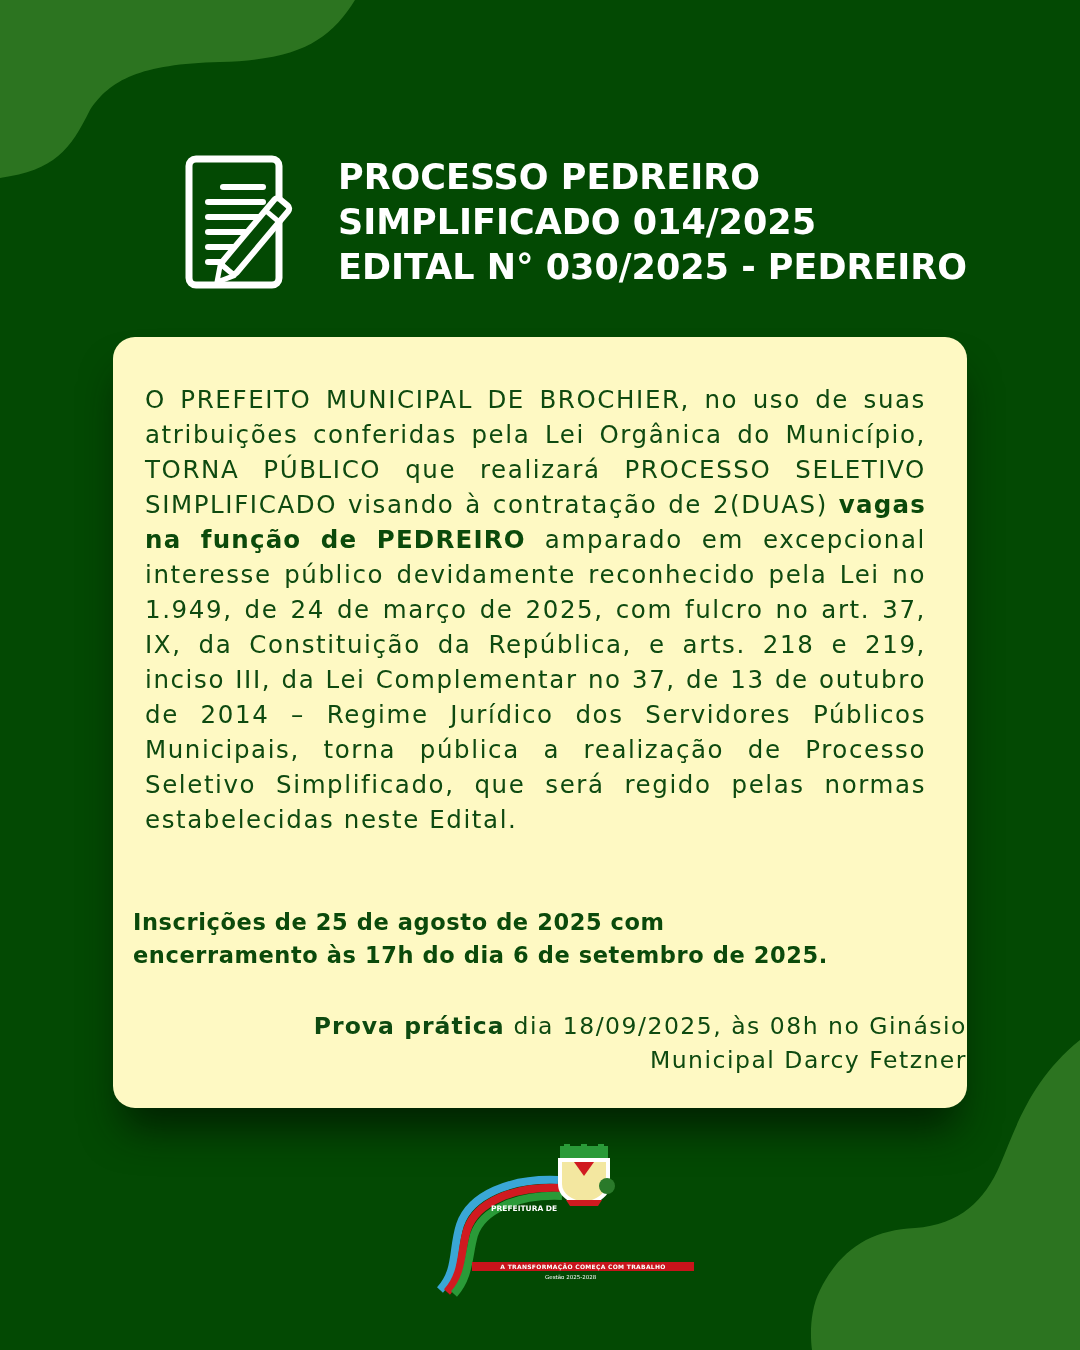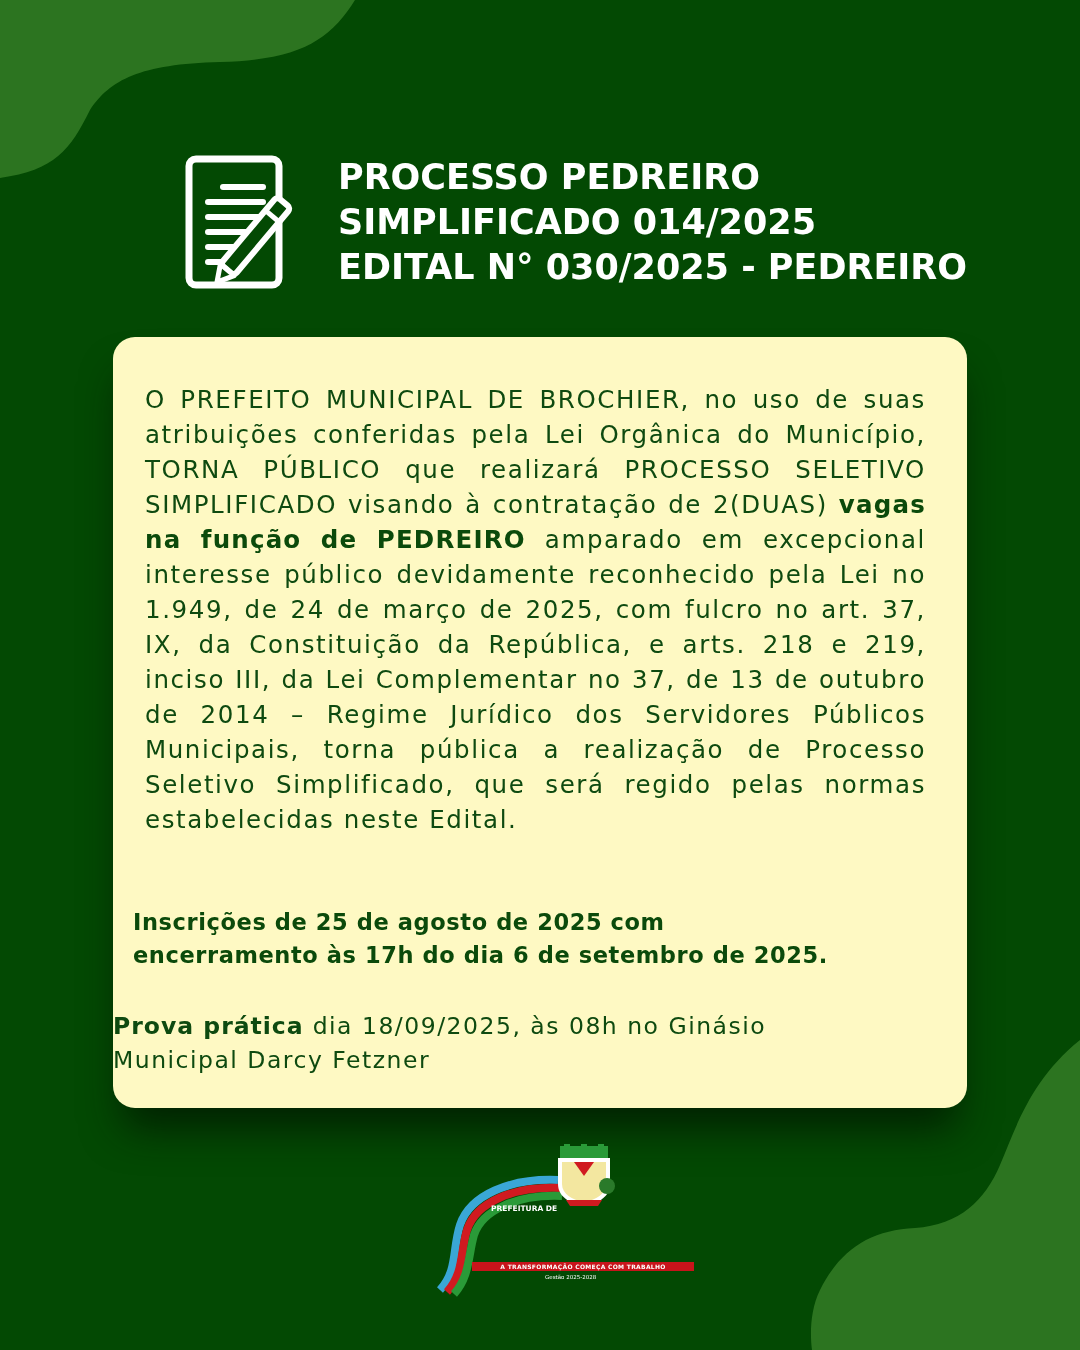--- a/index.html
+++ b/index.html
@@ -35,21 +35,21 @@
   }
   .body-text b { font-weight: bold; color: #0b4a0b; letter-spacing: 1.2px; }
   .inscricoes {
     position: absolute; left: 0; top: 569px; width: 854px;
     color: #0b4a0b;
     font-family: "DejaVu Sans", sans-serif; font-weight: bold;
     font-size: 22.5px; line-height: 33px; letter-spacing: 0.6px; margin-left: 20px;
   }
   .prova {
     position: absolute; left: 0; top: 672px; width: 854px;
-    text-align: left; color: #0e4a10;
+    text-align: right; color: #0e4a10;
     font-family: "DejaVu Sans", sans-serif;
     font-size: 23.5px; line-height: 34px; letter-spacing: 1.5px;
   }
   .prova b { font-weight: bold; letter-spacing: 1px; }
   .logo {
     position: absolute; left: 410px; top: 1140px; width: 300px; height: 160px;
   }
   .logo .pref {
     position: absolute; left: 73px; top: 64px; color: #fff;
     font-size: 7.5px; font-weight: bold; font-family: "DejaVu Sans", sans-serif; padding-left: 8px;

